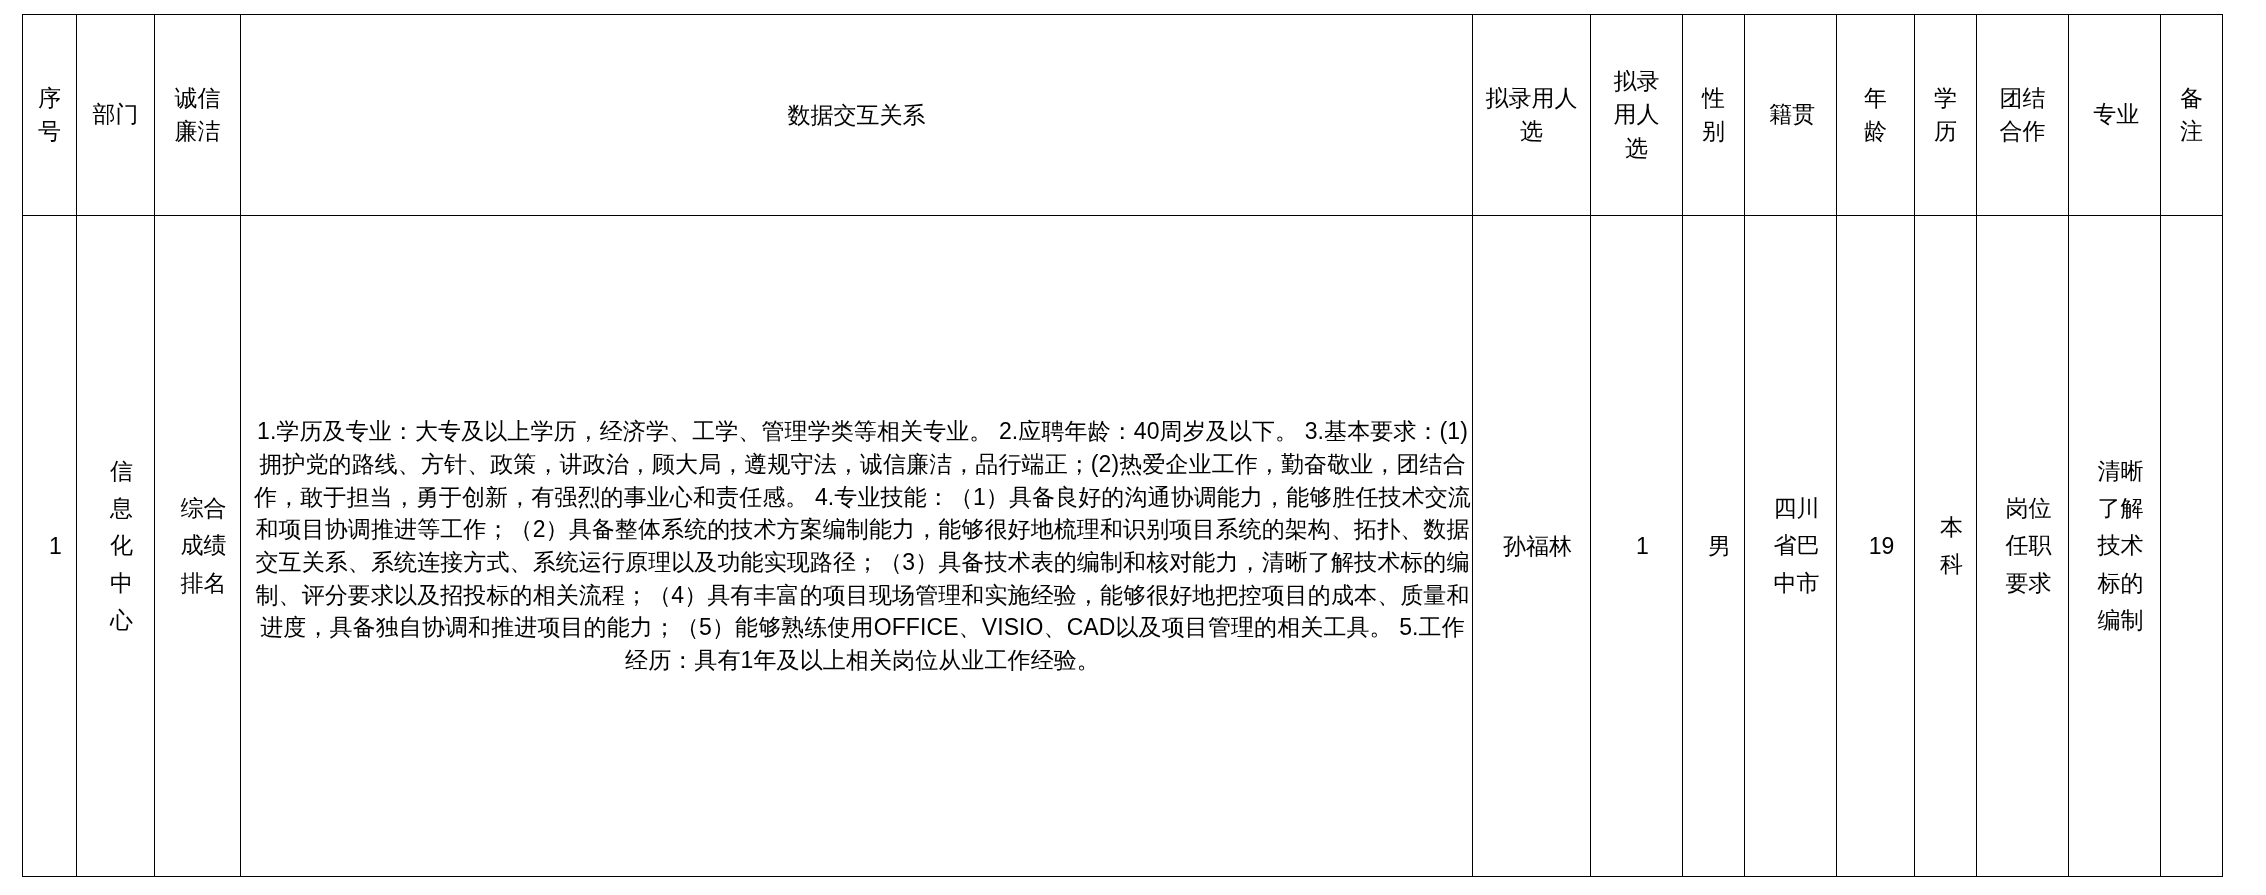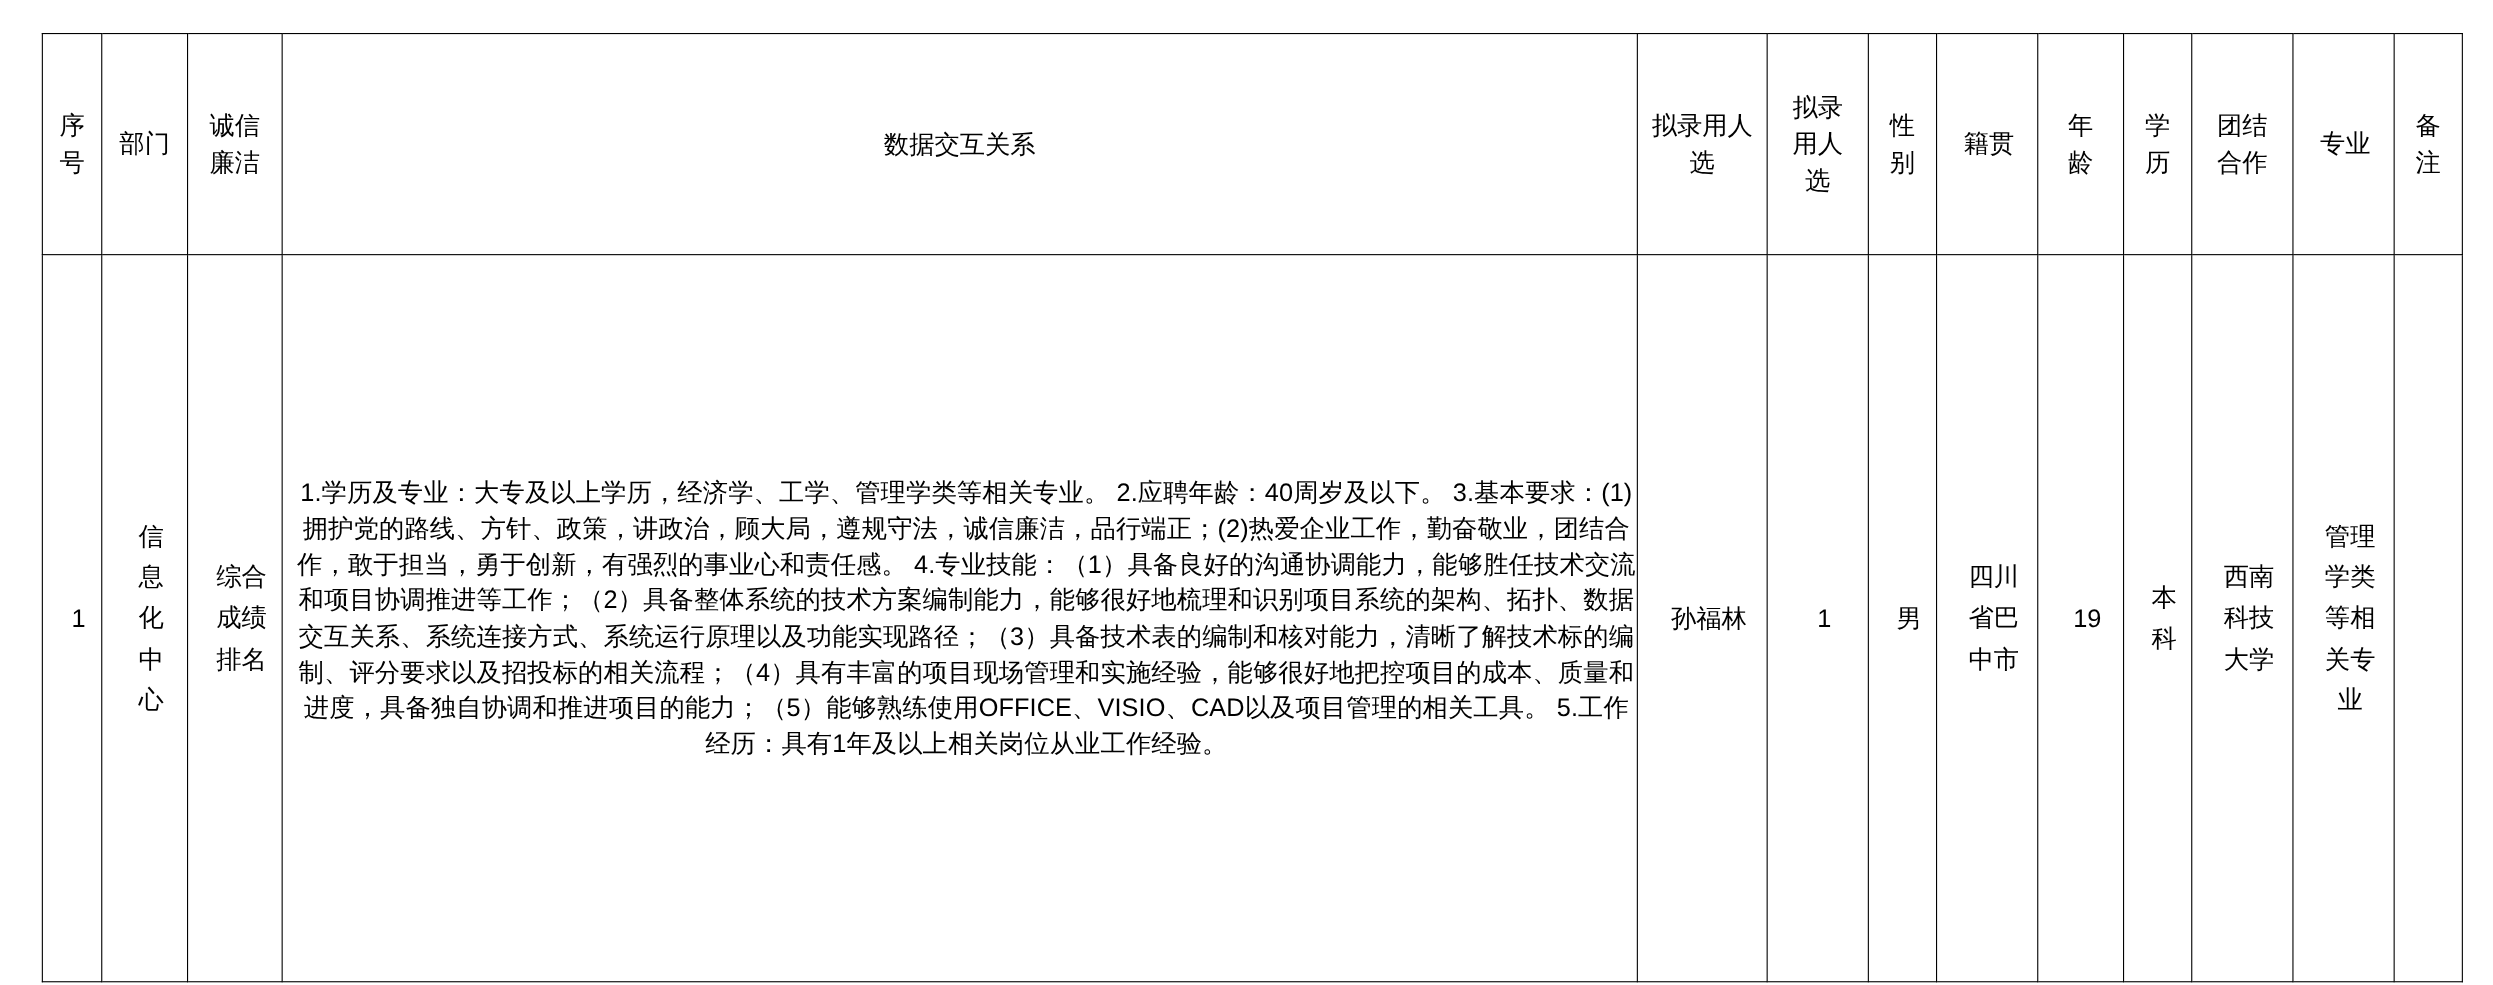--- a/index.html
+++ b/index.html
@@ -18,21 +18,21 @@
     position: relative;
     width: 2266px;
     height: 895px;
     box-sizing: border-box;
     padding: 14px 22px 0 22px;
   }
   table.recruit {
     border-collapse: collapse;
     table-layout: fixed;
     width: 1800px;
-    margin: 16px;
+    margin: 0;
   }
   table.recruit td, table.recruit th {
     border: 1px solid #000000;
     padding: 0;
     vertical-align: middle;
     font-weight: normal;
     font-size: 23px;
     line-height: 1.42;
     color: #000;
   }
@@ -176,22 +176,22 @@
         <td class="plain">1</td>
         <td class="plain">男</td>
         <td>
           <span class="cellv w2">四川省巴中市</span>
         </td>
         <td class="plain">19</td>
         <td>
           <span class="cellv w1">本科</span>
         </td>
         <td>
-          <span class="cellv w2">西南科技大学</span>
+          <span class="cellv w2">岗位任职要求</span>
         </td>
         <td>
-          <span class="cellv w2">管理学类等相关专业</span>
+          <span class="cellv w2">清晰了解技术标的编制</span>
         </td>
         <td class="plain"></td>
       </tr>
     </tbody>
   </table>
 </div>
 
 </body></html>

